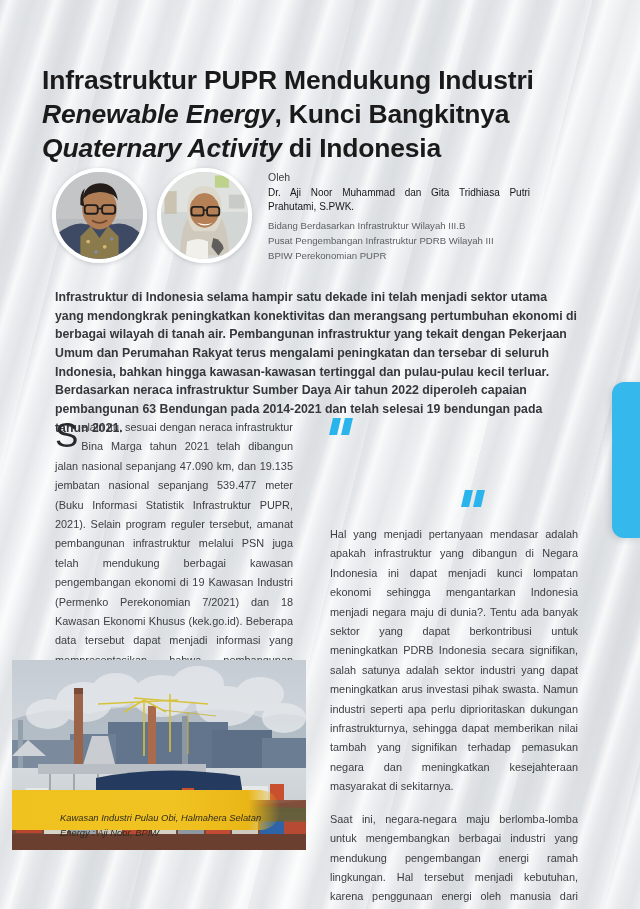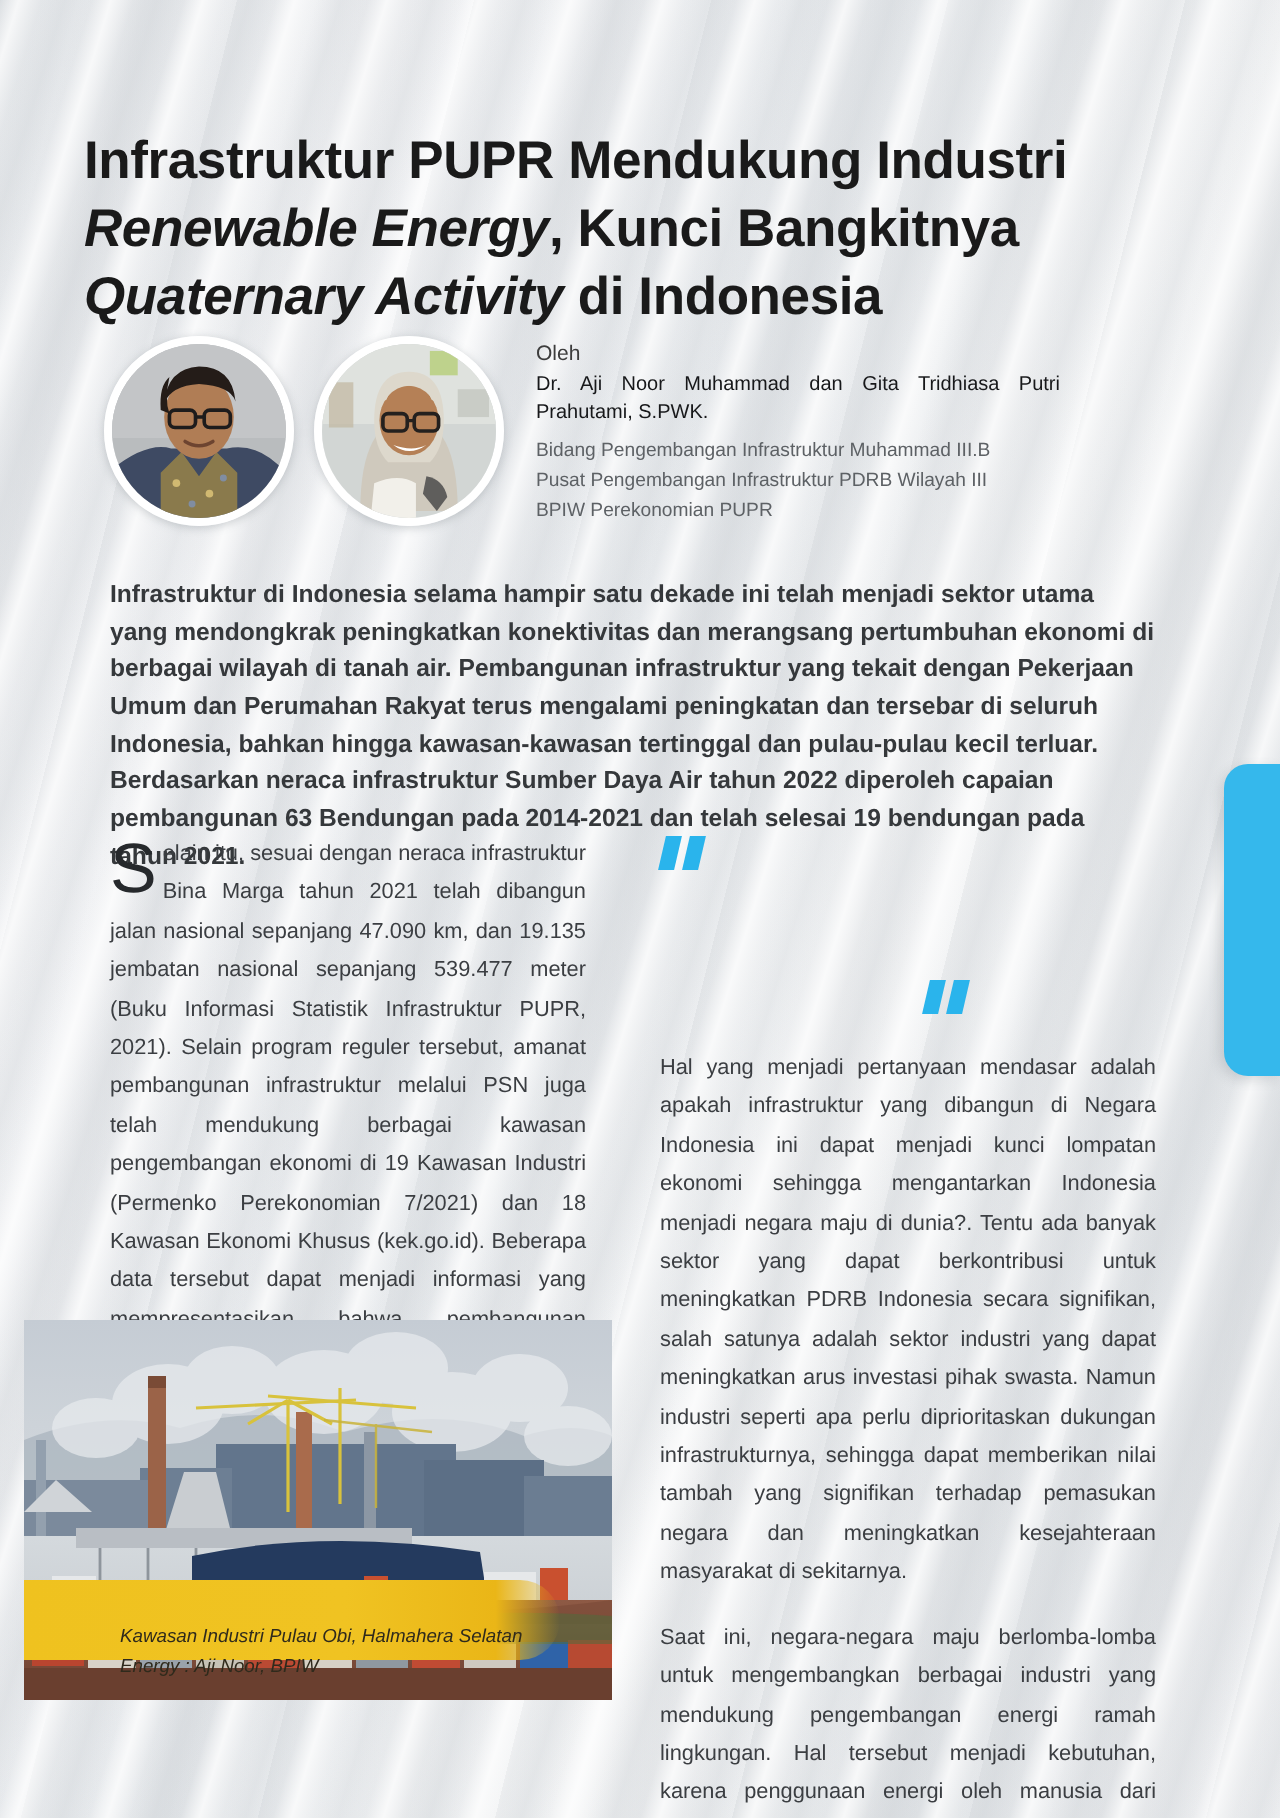--- a/index.html
+++ b/index.html
@@ -287,21 +287,21 @@
         <path d="M41 58 Q50 65 60 58 Q52 62 41 58 Z" fill="#ffffff"></path>
         <path d="M30 80 Q44 74 54 80 L54 100 L28 100 Z" fill="#f2f0ea"></path>
         <path d="M60 76 Q70 78 72 88 L66 96 L58 86 Z" fill="#3a3a3c" opacity="0.75"></path>
       </svg>
     </div>
 
     <div class="byline">
       <div class="oleh">Oleh</div>
       <div class="names">Dr. Aji Noor Muhammad dan Gita Tridhiasa Putri Prahutami, S.PWK.</div>
       <div class="aff">
-        <div>Bidang Pengembangan Infrastruktur Muhammad III.B</div>
+        <div>Bidang Berdasarkan Infrastruktur Wilayah III.B</div>
         <div>Pusat Pengembangan Infrastruktur PDRB Wilayah III</div>
         <div>BPIW Perekonomian PUPR</div>
       </div>
     </div>
   </div>
 
   <div class="intro">Infrastruktur di Indonesia selama hampir satu dekade ini telah menjadi sektor utama yang mendongkrak peningkatkan konektivitas dan merangsang pertumbuhan ekonomi di berbagai wilayah di tanah air. Pembangunan infrastruktur yang tekait dengan Pekerjaan Umum dan Perumahan Rakyat terus mengalami peningkatan dan tersebar di seluruh Indonesia, bahkan hingga kawasan-kawasan tertinggal dan pulau-pulau kecil terluar. Berdasarkan neraca infrastruktur Sumber Daya Air tahun 2022 diperoleh capaian pembangunan 63 Bendungan pada 2014-2021 dan telah selesai 19 bendungan pada tahun 2021.</div>
 
   <div class="col-left">
     <span class="dropcap">S</span><span>elain itu, sesuai dengan neraca infrastruktur Bina Marga tahun 2021 telah dibangun jalan nasional sepanjang 47.090 km, dan 19.135 jembatan nasional sepanjang 539.477 meter (Buku Informasi Statistik Infrastruktur PUPR, 2021). Selain program reguler tersebut, amanat pembangunan infrastruktur melalui PSN juga telah mendukung berbagai kawasan pengembangan ekonomi di 19 Kawasan Industri (Permenko Perekonomian 7/2021) dan 18 Kawasan Ekonomi Khusus (kek.go.id). Beberapa data tersebut dapat menjadi informasi yang mempresentasikan bahwa pembangunan infrastruktur secara nyata dilakukan untuk menumbuhkan perekonomian wilayah dan negara.</span>

